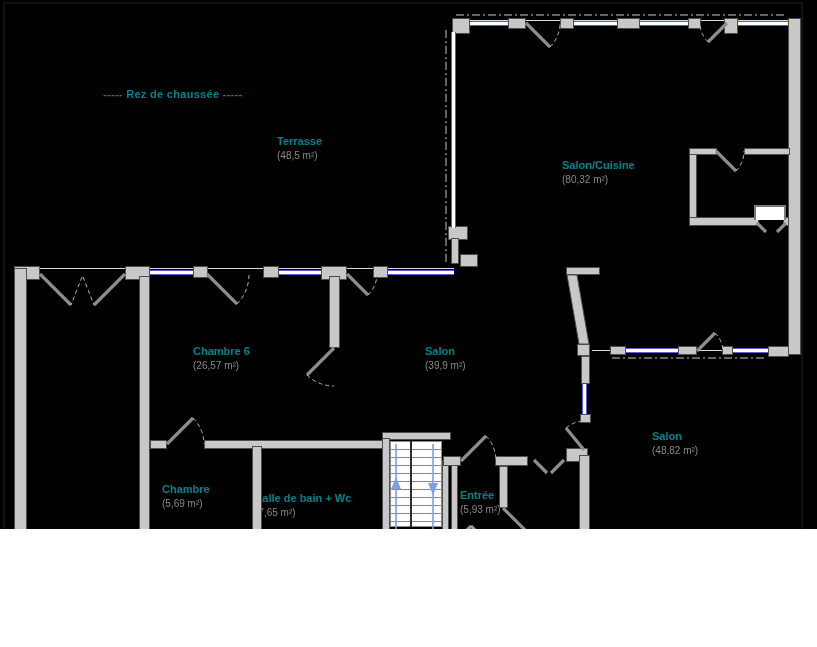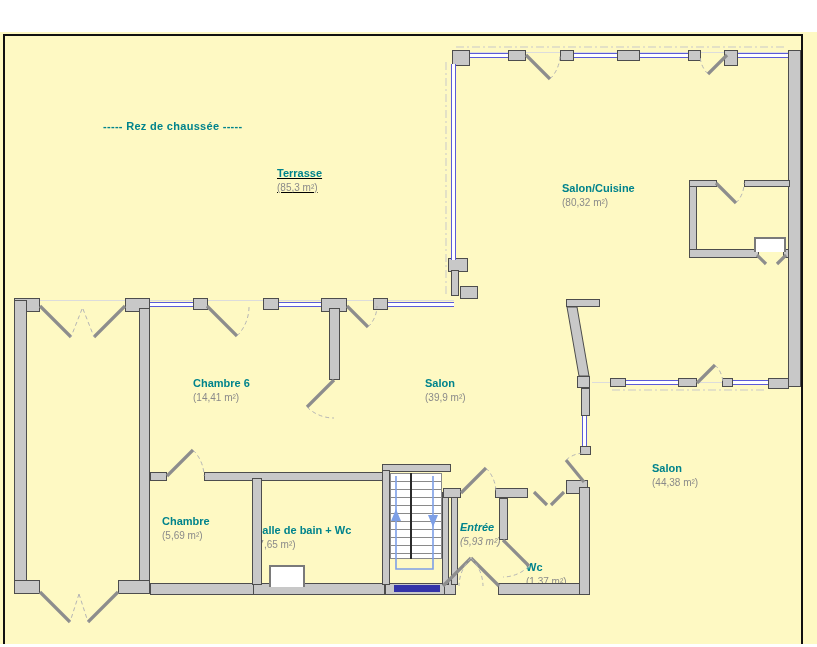--- a/index.html
+++ b/index.html
@@ -1,17 +1,17 @@
 <!DOCTYPE html>
 <html style="--room-label: #00838C; --area-label: #8A8A8A; --wall-fill: #C8C8C8; --wall-edge: #4D4D4D; --window: #5B5BD8; --window-dark: #3333A8; --stairs-arrow: #7D9FE6;"><head>
 <meta charset="utf-8">
 <style>
   html,body{margin:0;padding:0;background:#fff;}
-  .plan{position:relative;width:817px;height:612px;background:#fef9c3;overflow:hidden;
-        font-family:"Liberation Sans", sans-serif;margin-top:32px;}
+  .plan{position:relative;width:817px;height:529px;background:#000000;overflow:hidden;
+        font-family:"Liberation Sans", sans-serif;}
   .frame{position:absolute;left:3px;top:2px;width:796px;height:639px;border:2px solid #111;}
   
   .wall{position:absolute;background:var(--wall-fill,#c8c8c8);border:1px solid var(--wall-edge,#4d4d4d);box-sizing:border-box;z-index:3;}
   
   .win-h{position:absolute;height:5px;background:#fff;border-top:1.5px solid var(--window,#5b5bd8);
          border-bottom:1.5px solid var(--window,#5b5bd8);box-sizing:border-box;z-index:4;}
   .win-v{position:absolute;width:5px;background:#fff;border-left:1.5px solid var(--window,#5b5bd8);
          border-right:1.5px solid var(--window,#5b5bd8);box-sizing:border-box;z-index:4;}
   .win-dark{position:absolute;background:var(--window-dark,#3333a8);z-index:5;}
   
@@ -38,47 +38,47 @@
 </head>
 <body>
 
 <div class="plan">
   <div class="frame"></div>
 
   <div class="title">-----  Rez de chaussée  -----</div>
 
   <div class="room-label" style="left:277px;top:134px;text-decoration:underline;">
     <div class="rname">Terrasse</div>
-    <div class="rarea">(85,3 m²)</div>
-  </div>
-  <div class="room-label" style="left:562px;top:149px;">
+    <div class="rarea">(48,5 m²)</div>
+  </div>
+  <div class="room-label" style="left:562px;top:158px;">
     <div class="rname">Salon/Cuisine</div>
     <div class="rarea">(80,32 m²)</div>
   </div>
   <div class="room-label" style="left:193px;top:344px;">
     <div class="rname">Chambre 6</div>
-    <div class="rarea">(14,41 m²)</div>
+    <div class="rarea">(26,57 m²)</div>
   </div>
   <div class="room-label" style="left:425px;top:344px;">
     <div class="rname">Salon</div>
     <div class="rarea">(39,9 m²)</div>
   </div>
   <div class="room-label" style="left:652px;top:429px;">
     <div class="rname">Salon</div>
-    <div class="rarea">(44,38 m²)</div>
+    <div class="rarea">(48,82 m²)</div>
   </div>
   <div class="room-label" style="left:162px;top:482px;">
     <div class="rname">Chambre</div>
     <div class="rarea">(5,69 m²)</div>
   </div>
   <div class="room-label" style="left:255px;top:491px;">
     <div class="rname">Salle de bain + Wc</div>
     <div class="rarea">(7,65 m²)</div>
   </div>
-  <div class="room-label" style="left:460px;top:488px;font-style:italic;">
+  <div class="room-label" style="left:460px;top:488px;">
     <div class="rname">Entrée</div>
     <div class="rarea">(5,93 m²)</div>
   </div>
   <div class="room-label" style="left:526px;top:528px;">
     <div class="rname">Wc</div>
     <div class="rarea">(1,37 m²)</div>
   </div>
 
   <div class="faceline" style="left:30px;top:268px;width:424px;"></div>
   <div class="faceline" style="left:457px;top:20px;width:332px;"></div>

